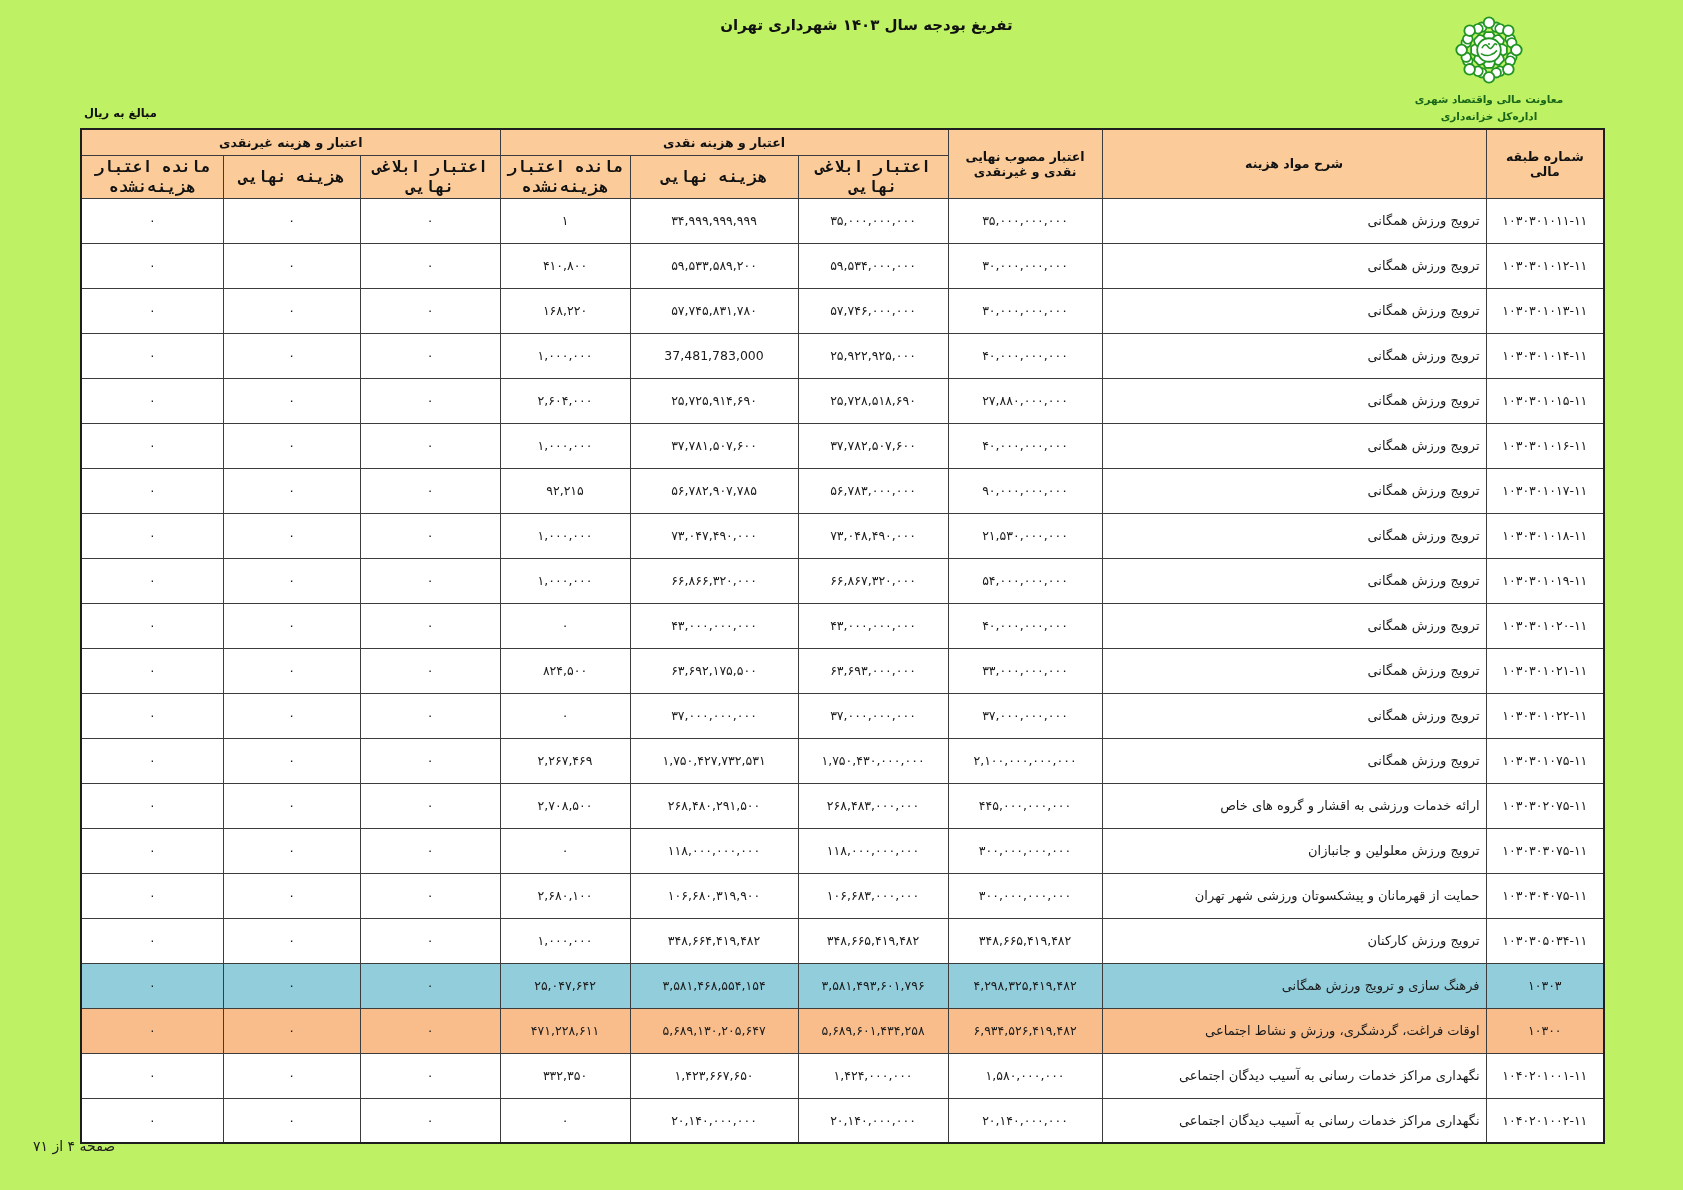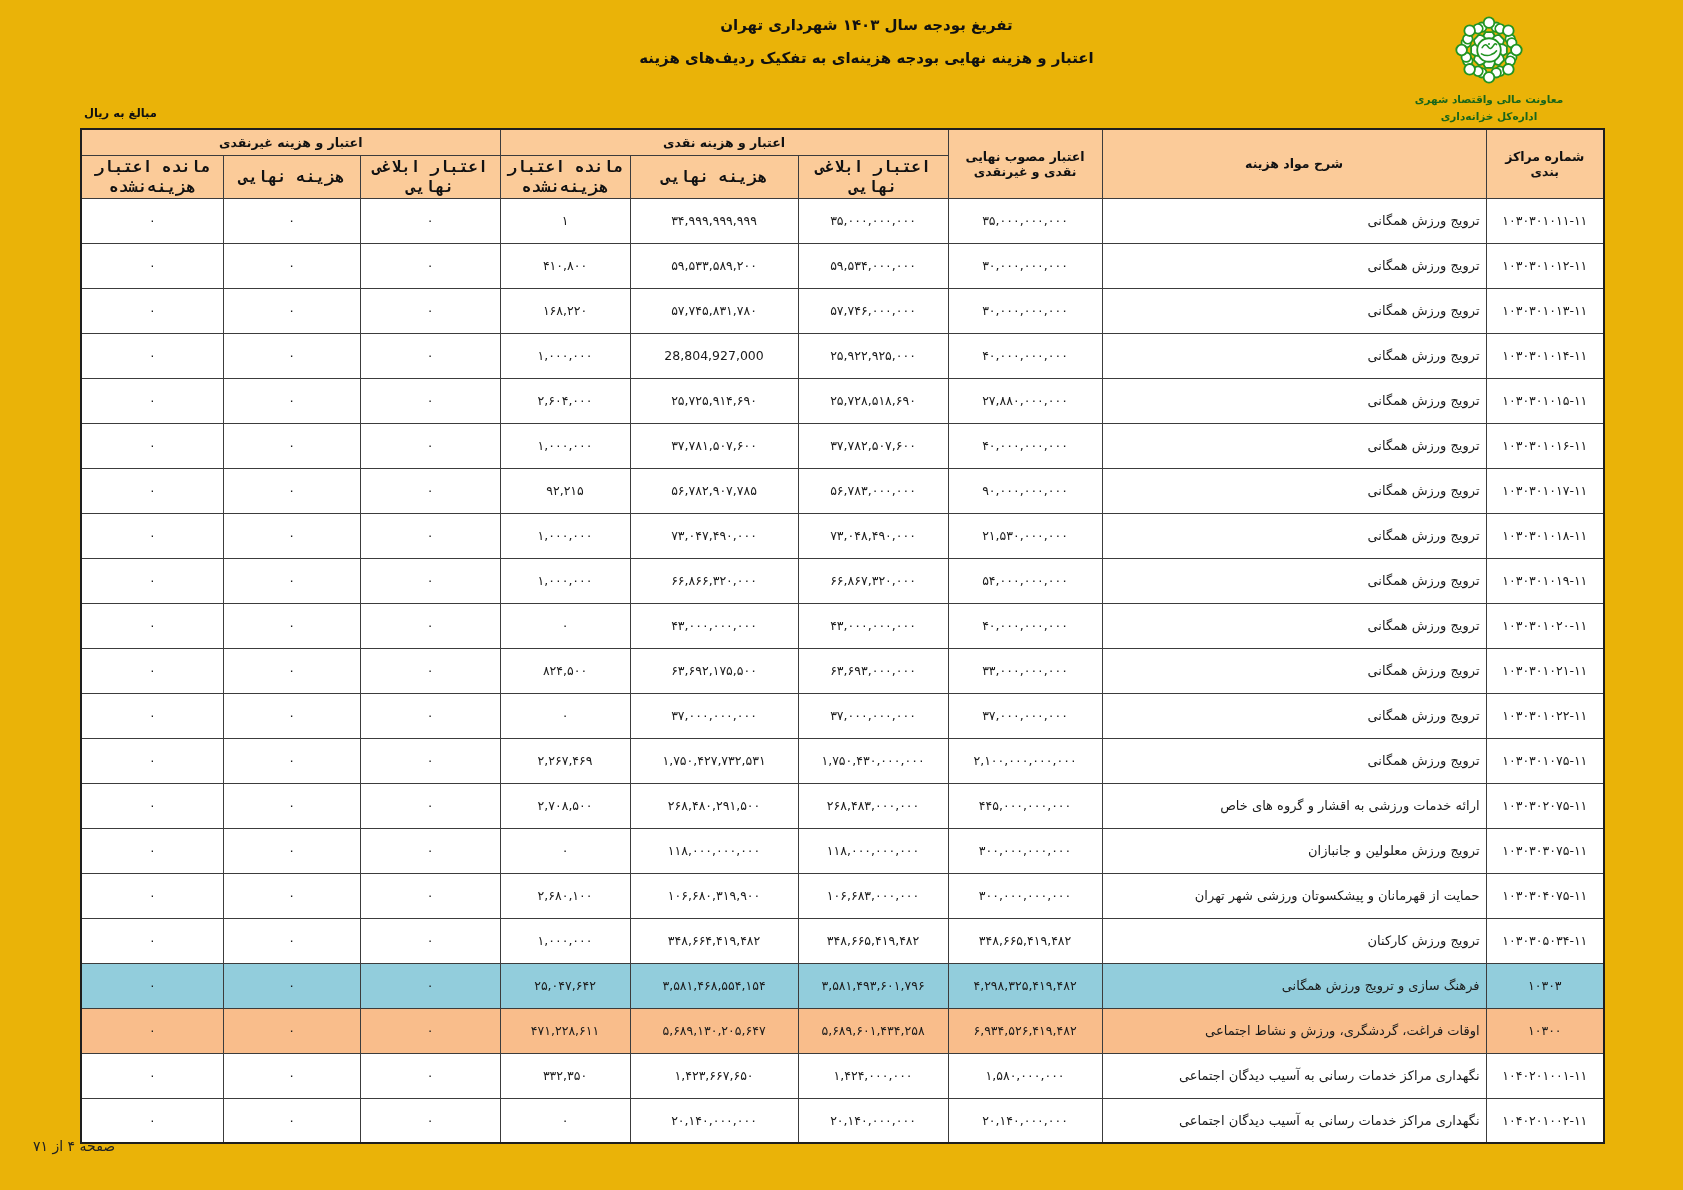--- a/index.html
+++ b/index.html
@@ -3,21 +3,21 @@
 <meta charset="utf-8">
 <style>
   html, body {
     margin: 0; padding: 0;
     width: 1683px; height: 1190px;
     overflow: hidden;
     background: #ffffff;
     font-family: "DejaVu Sans", sans-serif;
     color: #1a1a1a;
   }
-  .sheet { position: absolute; inset: 0; background: #eab308; }
+  .sheet { position: absolute; inset: 0; background: #bef264; }
 
   
   .titles {
     position: absolute; top: 16px; left: 50px; right: 0;
     text-align: center; font-weight: bold; font-size: 15px; color: #111;
   }
   .titles .t-line { margin-bottom: 15px; line-height: 18px; }
 
   
   .logo-block {
@@ -69,21 +69,20 @@
     font-size: 14px; color: #222;
   }
 </style>
 </head>
 <body>
 
 <div class="sheet">
 
   <div class="titles">
     <div class="t-line">تفریغ بودجه سال ۱۴۰۳ شهرداری تهران</div>
-    <div class="t-line">اعتبار و هزینه نهایی بودجه هزینه‌ای به تفکیک ردیف‌های هزینه</div>
   </div>
 
   <div class="logo-block">
     <svg width="78" height="76" viewBox="0 0 100 100">
       <g fill="#ffffff" stroke="#219421" stroke-width="2.4" stroke-linejoin="round">
         <g id="petal">
           <path d="M50 46 C42 41 40 33 45.5 26.5 L54.5 26.5 C60 33 58 41 50 46 Z"></path>
           <circle cx="40.5" cy="20" r="6.2"></circle>
           <circle cx="59.5" cy="20" r="6.2"></circle>
           <circle cx="50" cy="14" r="7"></circle>
@@ -116,21 +115,21 @@
         <col style="width:154px">
       <col style="width:150px">
         <col style="width:168px">
         <col style="width:130px">
       <col style="width:140px">
         <col style="width:137px">
         <col style="width:142px">
     </colgroup>
     <thead>
       <tr class="group-row">
-        <th rowspan="2">شماره مراکز بندی</th>
+        <th rowspan="2">شماره طبقه مالی</th>
         <th rowspan="2">شرح مواد هزینه</th>
         <th rowspan="2">اعتبار مصوب نهایی نقدی و غیرنقدی</th>
         <th colspan="3">اعتبار و هزینه نقدی</th>
         <th colspan="3">اعتبار و هزینه غیرنقدی</th>
       </tr>
       <tr class="sub-row">
         <th>اعتبار ابلاغی نهایی</th>
         <th>هزینه نهایی</th>
         <th>مانده اعتبار هزینه‌نشده</th>
         <th>اعتبار ابلاغی نهایی</th>
@@ -170,21 +169,21 @@
           <td>۱۶۸,۲۲۰</td>
           <td>۰</td>
           <td>۰</td>
           <td>۰</td>
         </tr>
         <tr>
           <td dir="ltr">۱۰۳۰۳۰۱۰۱۴-۱۱</td>
           <td class="desc">ترویج ورزش همگانی</td>
           <td>۴۰,۰۰۰,۰۰۰,۰۰۰</td>
           <td>۲۵,۹۲۲,۹۲۵,۰۰۰</td>
-          <td>28,804,927,000</td>
+          <td>37,481,783,000</td>
           <td>۱,۰۰۰,۰۰۰</td>
           <td>۰</td>
           <td>۰</td>
           <td>۰</td>
         </tr>
         <tr>
           <td dir="ltr">۱۰۳۰۳۰۱۰۱۵-۱۱</td>
           <td class="desc">ترویج ورزش همگانی</td>
           <td>۲۷,۸۸۰,۰۰۰,۰۰۰</td>
           <td>۲۵,۷۲۸,۵۱۸,۶۹۰</td>

